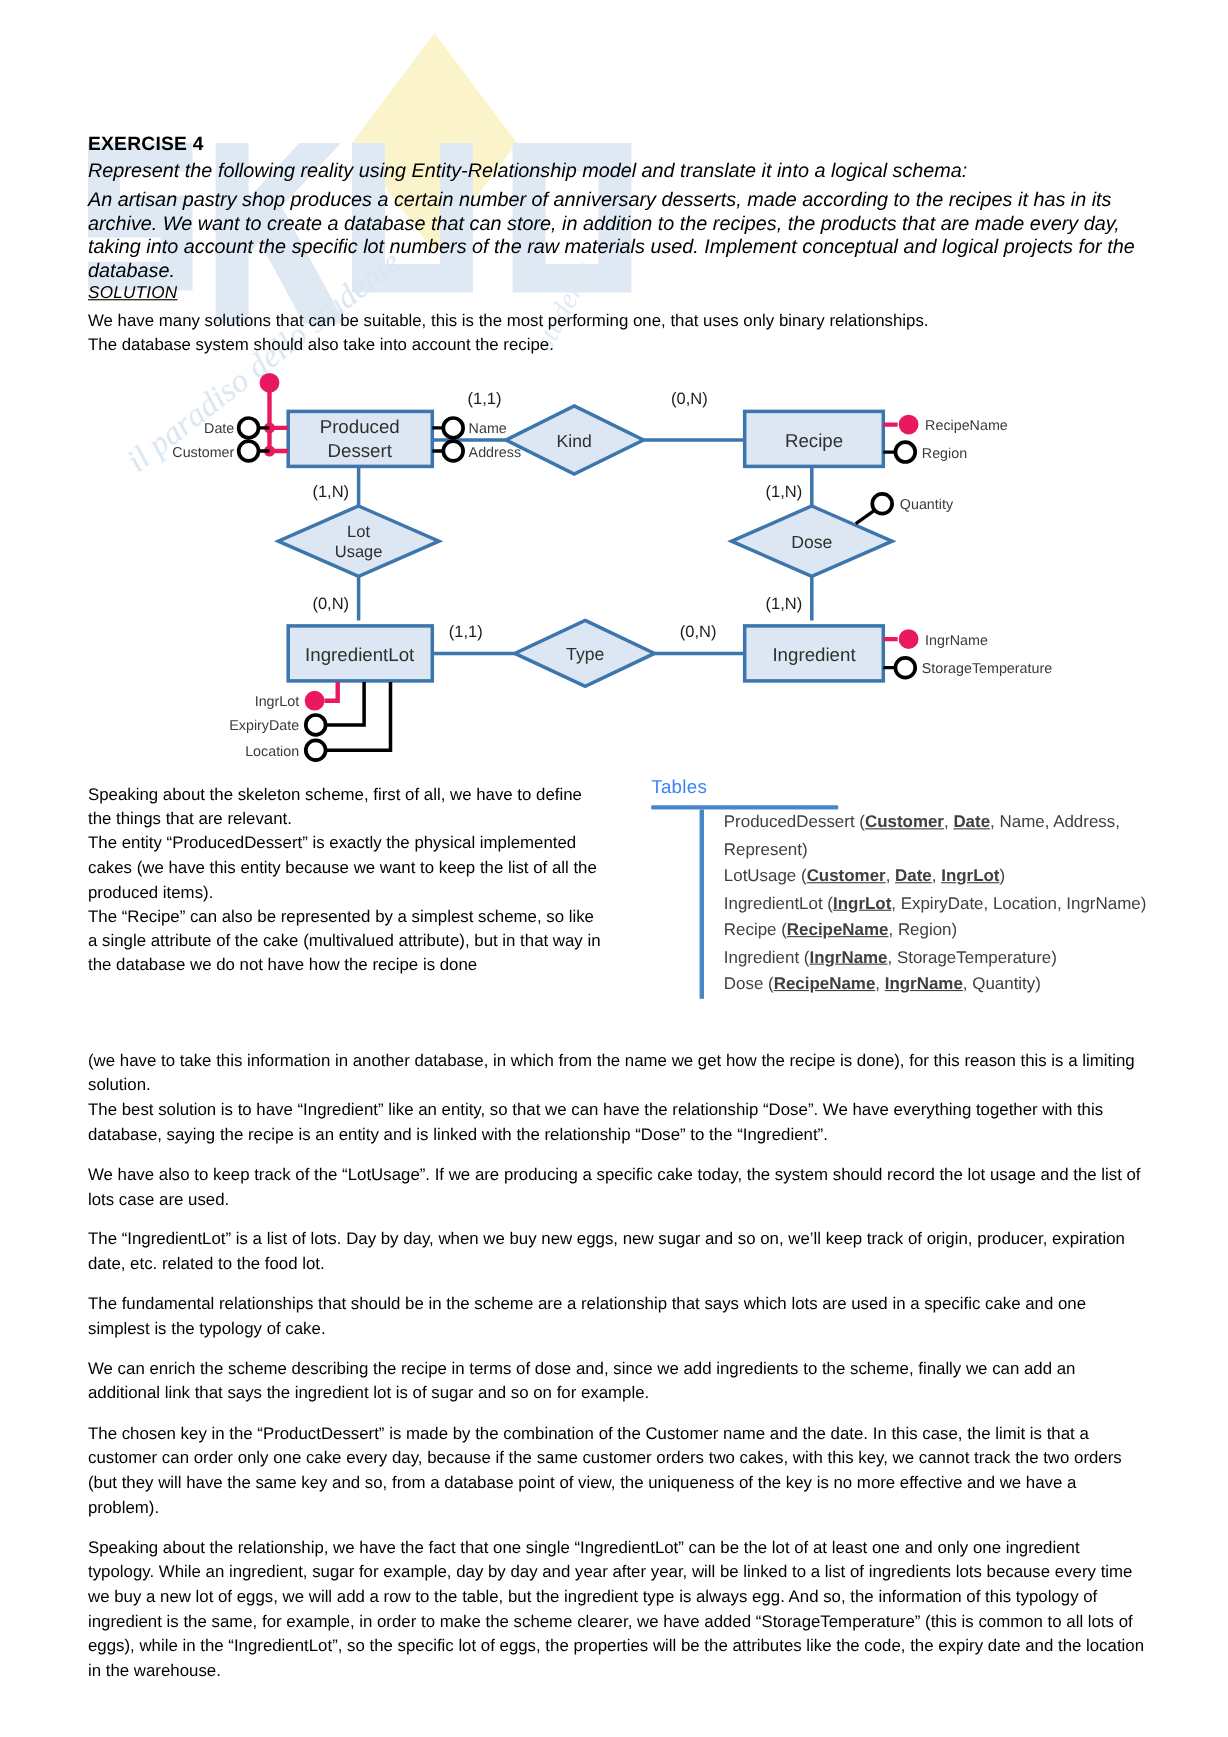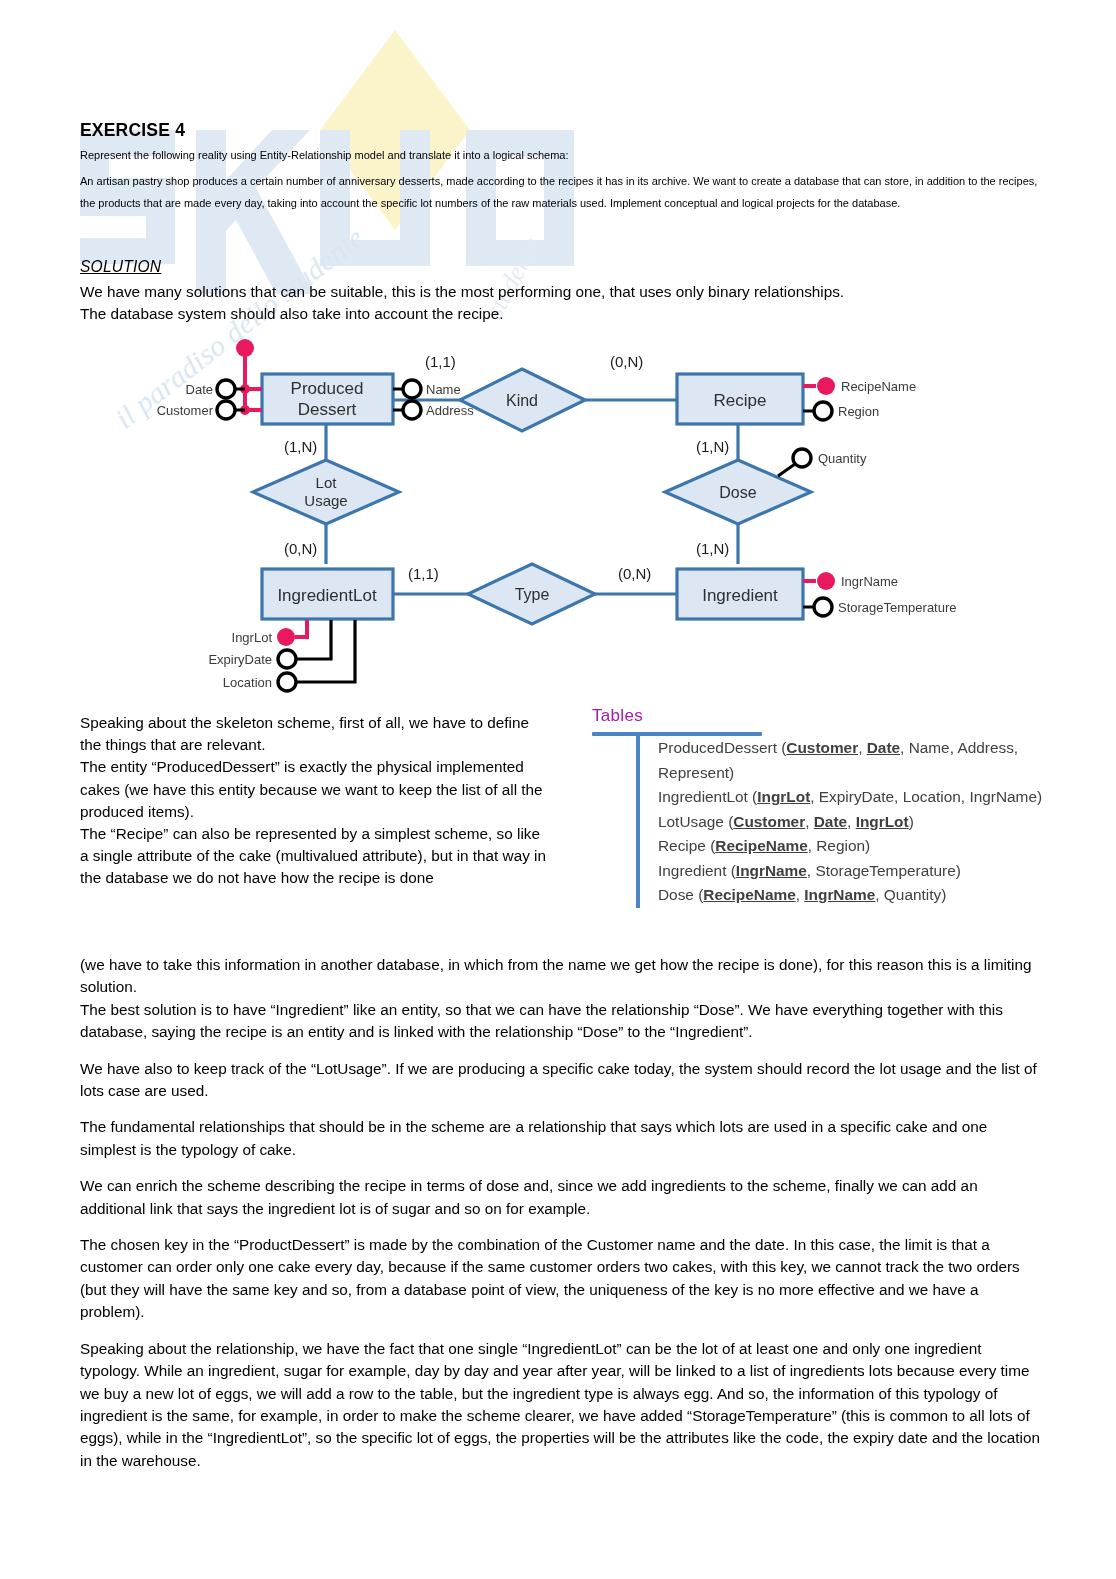--- a/index.html
+++ b/index.html
@@ -18,42 +18,42 @@
   }
   
   #page{position:absolute;left:0;top:0;width:1116px;height:1579px;z-index:2;margin-top:34px;}
 
   .txt{position:absolute;font-family:"Liberation Sans", sans-serif;}
 
   #ex-title{
     left:80px;top:86px;font-size:17.5px;font-weight:bold;letter-spacing:.2px;
   }
   .intro{
-    left:80px;font-size:11px;width:960px;line-height:21.5px;
+    left:80px;font-size:18px;font-style:italic;width:960px;line-height:21.5px;
   }
   #intro1{top:111px;}
   #intro-block{top:137px;}
   #sol-title{
     left:80px;top:224px;font-size:15.6px;font-style:italic;
     text-decoration:underline;letter-spacing:.2px;
   }
   #sol-lines{left:80px;top:247px;font-size:15.3px;line-height:21.5px;width:960px;}
 
   
   #er{position:absolute;left:0px;top:290px;width:1000px;height:390px;}
 
   
   #leftcol{
     left:80px;top:678px;width:470px;font-size:15.3px;line-height:22.2px;
   }
   #leftcol p{margin:0 0 14px 0;}
 
   
   #tables-panel{position:absolute;left:592px;top:672px;width:480px;}
-  #tables-head{font-size:17px;letter-spacing:.3px;color:#a21caf;}
+  #tables-head{font-size:17px;letter-spacing:.3px;color:#3b82f6;}
   #tables-rule{
     width:170px;height:4px;background:#4a86c5;margin-top:6px;border-radius:1px;
   }
   #tables-body{
     margin-top:0px;padding-left:18px;border-left:4px solid #4a86c5;
     margin-left:44px;
   }
   .tbl-line{
     font-size:15.4px;line-height:24.5px;color:#404040;white-space:nowrap;
     font-family:"Liberation Sans", sans-serif;
@@ -244,30 +244,31 @@
   <div class="txt" id="leftcol">
       <p>Speaking about the skeleton scheme, first of all, we have to define the things that are relevant.<br>The entity “ProducedDessert” is exactly the physical implemented cakes (we have this entity because we want to keep the list of all the produced items).<br>The “Recipe” can also be represented by a simplest scheme, so like a single attribute of the cake (multivalued attribute), but in that way in the database we do not have how the recipe is done</p>
     </div>
 
   <div id="tables-panel">
     <div id="tables-head">Tables</div>
     <div id="tables-rule"></div>
     <div id="tables-body">
         <div class="tbl-line">ProducedDessert (<span class="pk">Customer</span>, <span class="pk">Date</span>, Name, Address,</div>
         <div class="tbl-line">Represent)</div>
+        <div class="tbl-line">LotUsage (<span class="pk">Customer</span>, <span class="pk">Date</span>, <span class="pk">IngrLot</span>)</div>
         <div class="tbl-line">IngredientLot (<span class="pk">IngrLot</span>, ExpiryDate, Location, IngrName)</div>
-        <div class="tbl-line">LotUsage (<span class="pk">Customer</span>, <span class="pk">Date</span>, <span class="pk">IngrLot</span>)</div>
         <div class="tbl-line">Recipe (<span class="pk">RecipeName</span>, Region)</div>
         <div class="tbl-line">Ingredient (<span class="pk">IngrName</span>, StorageTemperature)</div>
         <div class="tbl-line">Dose (<span class="pk">RecipeName</span>, <span class="pk">IngrName</span>, Quantity)</div>
       </div>
   </div>
 
   <div class="txt" id="botcol">
       <p>(we have to take this information in another database, in which from the name we get how the recipe is done), for this reason this is a limiting solution.<br>The best solution is to have “Ingredient” like an entity, so that we can have the relationship “Dose”. We have everything together with this database, saying the recipe is an entity and is linked with the relationship “Dose” to the “Ingredient”.</p>
       <p>We have also to keep track of the “LotUsage”. If we are producing a specific cake today, the system should record the lot usage and the list of lots case are used.</p>
+      <p>The “IngredientLot” is a list of lots. Day by day, when we buy new eggs, new sugar and so on, we’ll keep track of origin, producer, expiration date, etc. related to the food lot.</p>
       <p>The fundamental relationships that should be in the scheme are a relationship that says which lots are used in a specific cake and one simplest is the typology of cake.</p>
       <p>We can enrich the scheme describing the recipe in terms of dose and, since we add ingredients to the scheme, finally we can add an additional link that says the ingredient lot is of sugar and so on for example.</p>
       <p>The chosen key in the “ProductDessert” is made by the combination of the Customer name and the date. In this case, the limit is that a customer can order only one cake every day, because if the same customer orders two cakes, with this key, we cannot track the two orders (but they will have the same key and so, from a database point of view, the uniqueness of the key is no more effective and we have a problem).</p>
       <p>Speaking about the relationship, we have the fact that one single “IngredientLot” can be the lot of at least one and only one ingredient typology. While an ingredient, sugar for example, day by day and year after year, will be linked to a list of ingredients lots because every time we buy a new lot of eggs, we will add a row to the table, but the ingredient type is always egg. And so, the information of this typology of ingredient is the same, for example, in order to make the scheme clearer, we have added “StorageTemperature” (this is common to all lots of eggs), while in the “IngredientLot”, so the specific lot of eggs, the properties will be the attributes like the code, the expiry date and the location in the warehouse.</p>
     </div>
 
 </div>
 
 </body></html>

